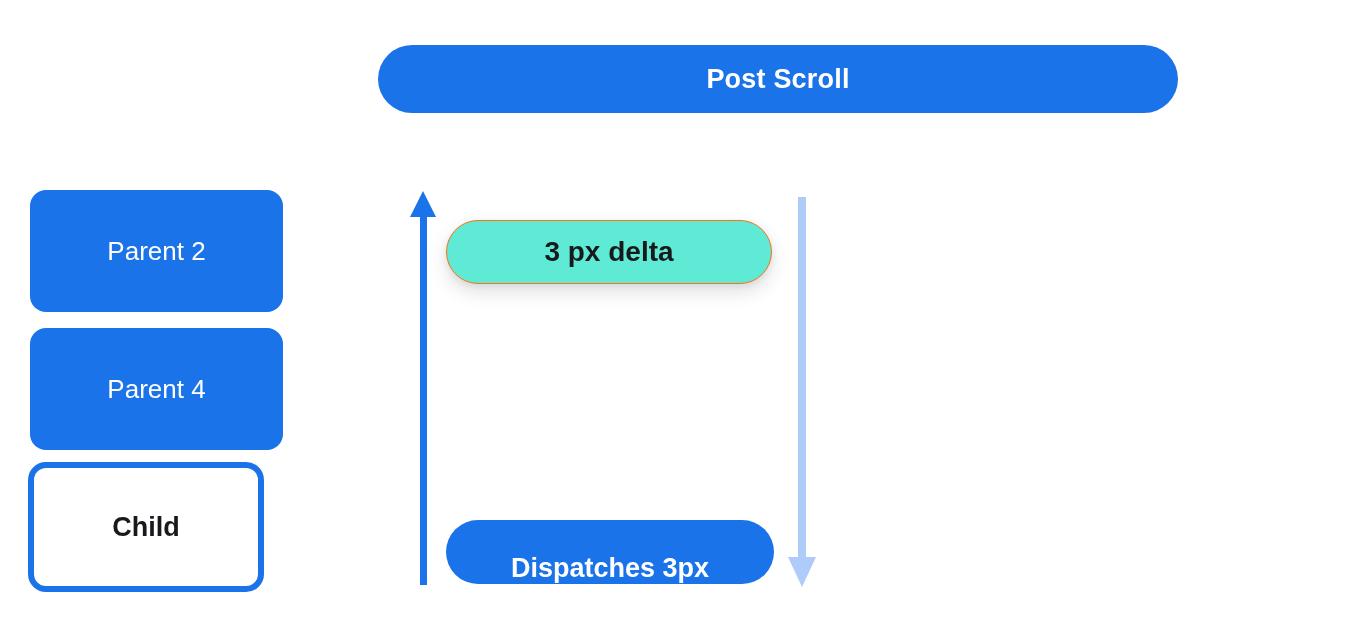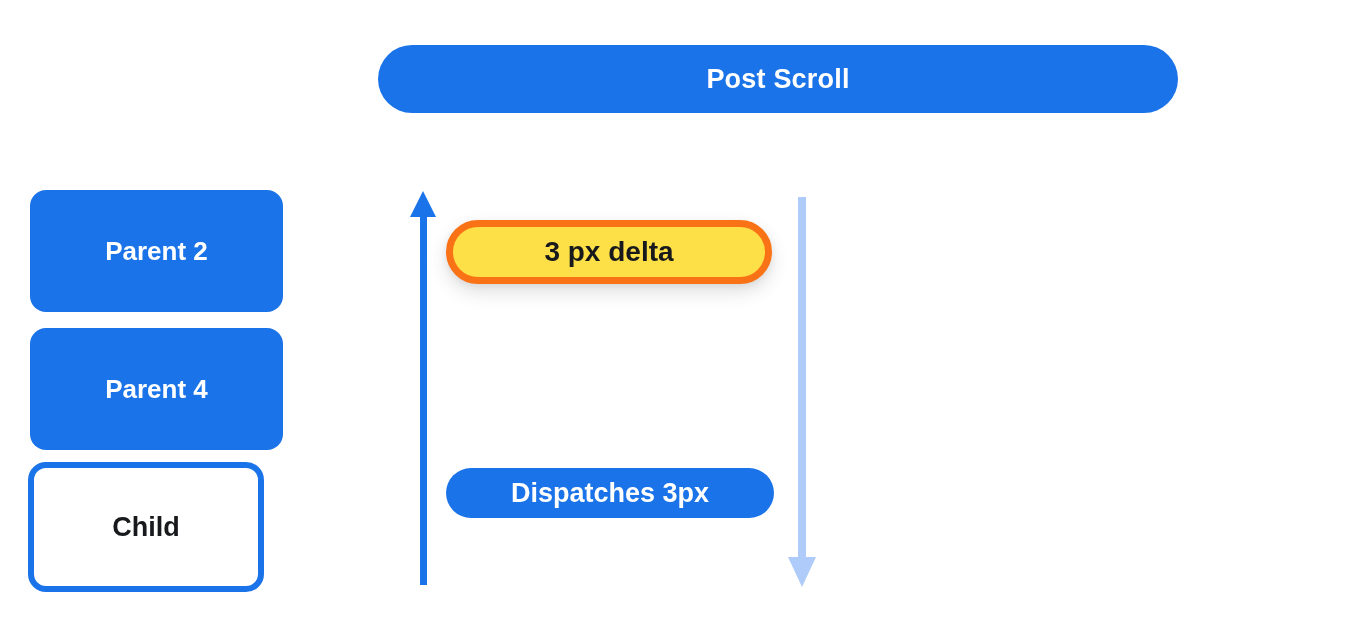--- a/index.html
+++ b/index.html
@@ -39,21 +39,21 @@
 
   
   .node-box {
     position: absolute;
     left: 30px;
     width: 253px; height: 122px;
     background: var(--primary);
     border-radius: 16px;
     display: flex; align-items: center; justify-content: center;
     color: var(--pill-text-light);
-    font-size: 26px; font-weight: bold;
+    font-size: 26px; font-weight: normal;
   }
   .node-box.parent-2 { top: 190px; }
   .node-box.parent-1 { top: 328px; }
   .node-box.child {
     left: 28px; top: 462px;
     width: 236px; height: 130px;
     background: #ffffff;
     border: 6px solid var(--primary);
     border-radius: 18px;
     color: var(--text-dark);
@@ -88,35 +88,35 @@
     border-left: 14px solid transparent;
     border-right: 14px solid transparent;
     border-top: 30px solid var(--light-arrow);
   }
 
   
   .delta-pill {
     position: absolute;
     left: 446px; top: 220px;
     width: 326px; height: 64px;
-    background: #fde047;
-    border: 7px solid #f97316;
+    background: #5eead4;
+    border: 1px solid #f97316;
     border-radius: 32px;
     box-shadow: 0 8px 18px rgba(60, 64, 67, 0.16), 0 2px 6px rgba(60, 64, 67, 0.08);
     display: flex; align-items: center; justify-content: center;
     color: var(--text-dark);
     font-size: 28px; font-weight: 600;
   }
   .dispatch-pill {
     position: absolute;
-    left: 446px; top: 468px;
-    width: 328px; height: 50px;
+    left: 446px; top: 520px;
+    width: 328px; height: 64px;
     background: var(--primary);
     border-radius: 32px;
-    display: flex; align-items: center; justify-content: center;
+    display: flex; align-items: flex-end; justify-content: center;
     color: var(--pill-text-light);
     font-size: 27px; font-weight: bold;
   }
 </style>
 </head>
 <body>
 
 <div class="stage">
 
   <div class="header-pill">

